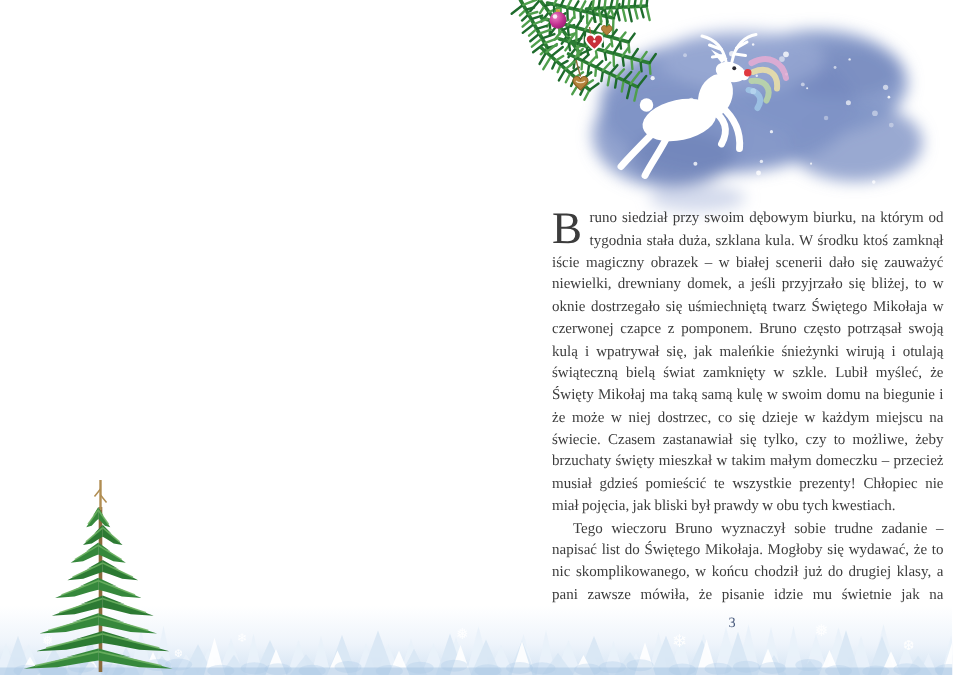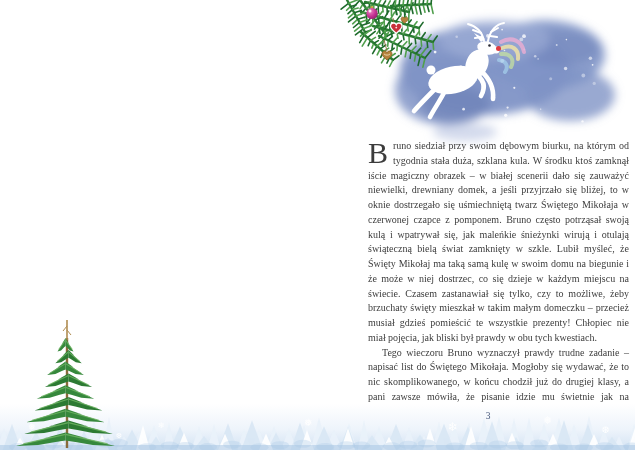--- a/index.html
+++ b/index.html
@@ -314,21 +314,21 @@
         <path d="M2,3 C3.5,4.5 6.5,4.5 8,3" fill="none" stroke="#f2e3c0" stroke-width="0.8"></path>
       </g>
       <g transform="translate(66,17) scale(0.7)">
         <path d="M5,9 C2.2,6.6 0,4.8 0,2.9 C0,1 1.4,0 2.7,0 C3.8,0 4.6,0.7 5,1.6 C5.4,0.7 6.2,0 7.3,0 C8.6,0 10,1 10,2.9 C10,4.8 7.8,6.6 5,9 Z" fill="#b5823c" stroke="#8a5f22" stroke-width="0.9"></path>
       </g>
     </g>
   </svg>
 
   <div class="text-block">
     <p><span class="dropcap">B</span><span>runo siedział przy swoim dębowym biurku, na którym od tygodnia stała duża, szklana kula. W środku ktoś zamknął iście magiczny obrazek – w białej scenerii dało się zauważyć niewielki, drewniany domek, a jeśli przyjrzało się bliżej, to w oknie dostrzegało się uśmiechniętą twarz Świętego Mikołaja w czerwonej czapce z pomponem. Bruno często potrząsał swoją kulą i wpatrywał się, jak maleńkie śnieżynki wirują i otulają świąteczną bielą świat zamknięty w szkle. Lubił myśleć, że Święty Mikołaj ma taką samą kulę w swoim domu na biegunie i że może w niej dostrzec, co się dzieje w każdym miejscu na świecie. Czasem zastanawiał się tylko, czy to możliwe, żeby brzuchaty święty mieszkał w takim małym domeczku – przecież musiał gdzieś pomieścić te wszystkie prezenty! Chłopiec nie miał pojęcia, jak bliski był prawdy w obu tych kwestiach.</span></p>
-    <p class="para-2">Tego wieczoru Bruno wyznaczył prawdy trudne zadanie – napisać list do Świętego Mikołaja. Mogłoby się wydawać, że to nic skomplikowanego, w końcu chodził już do drugiej klasy, a pani zawsze mówiła, że pisanie idzie mu świetnie jak na</p>
+    <p class="para-2">Tego wieczoru Bruno wyznaczył sobie trudne zadanie – napisać list do Świętego Mikołaja. Mogłoby się wydawać, że to nic skomplikowanego, w końcu chodził już do drugiej klasy, a pani zawsze mówiła, że pisanie idzie mu świetnie jak na</p>
   </div>
 
   <div class="page-number">3</div>
 
   <svg id="forest-border" class="illu" viewBox="0 0 635 46">
     <defs>
       <linearGradient id="skyGrad" x1="0" y1="0" x2="0" y2="1">
         <stop offset="0%" stop-color="#ffffff"></stop>
         <stop offset="55%" stop-color="#eef4fb"></stop>
         <stop offset="100%" stop-color="#d3e3f3"></stop>

